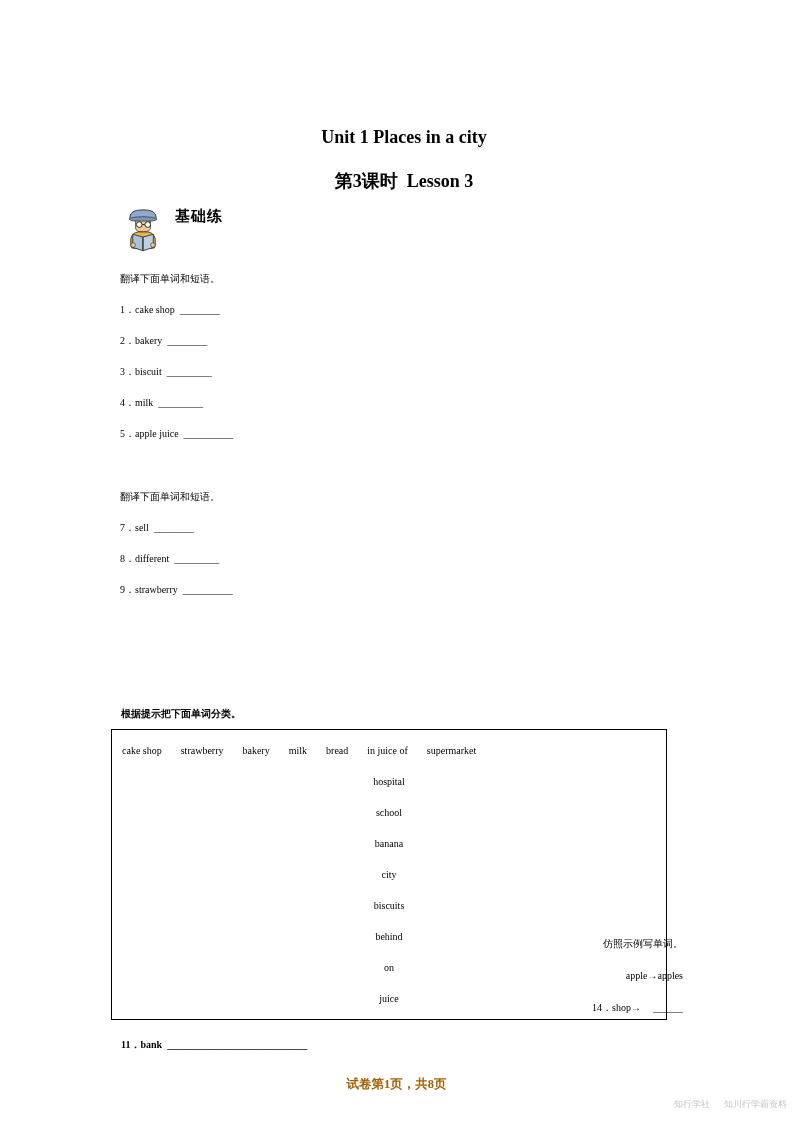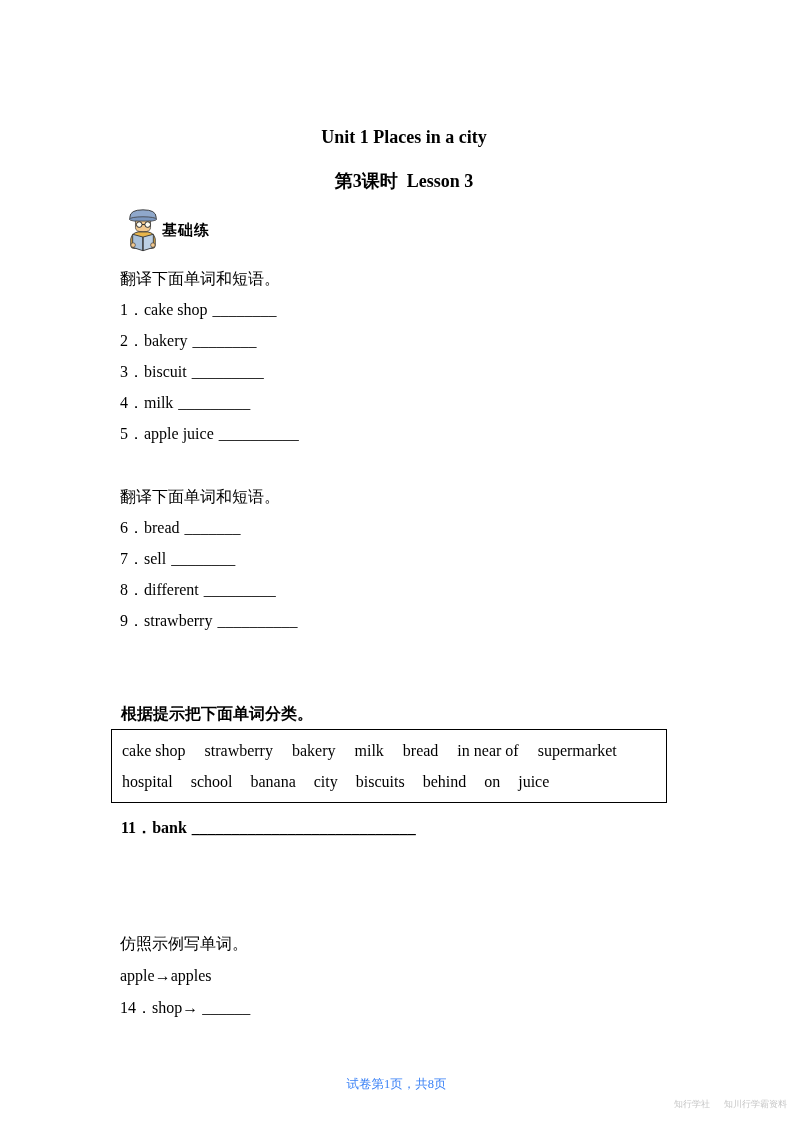--- a/index.html
+++ b/index.html
@@ -6,43 +6,43 @@
   .page {
     position:relative; width:793px; height:1122px; background:#ffffff;
     font-family:"Liberation Serif","DejaVu Serif",serif; color:#000;
     overflow:hidden;
   }
   .title { position:absolute; left:0; right:0; text-align:center;
     font-weight:bold; font-size:18px; white-space:pre;padding-left:15px; }
   .title1 { top:127px; }
   .title2 { top:169px; }
 
-  .badge { position:absolute; left:124px; top:207px; display:flex; align-items:center; }
+  .badge { position:absolute; left:124px; top:207px; display:flex; align-items:flex-start; gap:13px; }
   .badge svg { display:block; }
   .badge-label { font-weight:bold; font-size:15px; letter-spacing:1px; }
 
-  .sec { position:absolute; left:120px; right:110px; font-size:16px; }
+  .sec { position:absolute; left:120px; right:110px; font-size:10px; }
   .sec .line { height:31px; line-height:31px; white-space:pre; }
   .sec1 { top:263px; }
   .sec2 { top:481px; }
   .sec3 { top:698px; left:111px; }
   .sec3 .instruction, .sec3 .item { padding-left:10px;font-weight:bold; }
-  .sec4 { top:928px; }
+  .sec4 { top:928px;text-align:right; }
   .sec4 .line { height:32px; line-height:32px; }
   .blank { margin-left:5px; letter-spacing:0; }
-  .sec4 .blank { margin-left:4px; }
+  .sec4 .blank { margin-left:12px; }
 
   .box { border:1.5px solid #000; width:534px; padding:5px 10px; margin:0; }
   .box-row { display:flex; align-items:center; line-height:31px; white-space:nowrap; }
   .box-row.r1 { column-gap:19px; }
-  .box-row.r2 { column-gap:18px; }
+  .box-row.r2 { column-gap:18px;flex-direction:column; }
   .sec3 .items { margin-top:9px; }
 
   .footer { position:absolute; left:0; right:0; top:1076px; text-align:center;
-    font-size:12.5px; color:#3b82f6; }
+    font-size:12.5px; color:#a16207;font-weight:bold; }
 
   .watermark { position:absolute; right:6px; bottom:11px; display:flex; gap:14px;
     font-size:9px; color:#c6c6c6; font-family:"Liberation Sans","DejaVu Sans",sans-serif; }
 </style>
 </head>
 <body>
 
 <div class="page">
 
   <div class="title title1">Unit 1 Places in a city</div>
@@ -81,42 +81,41 @@
         <div class="line item"><span>4．</span><span>milk</span><span class="blank">_________</span></div>
 
         <div class="line item"><span>5．</span><span>apple juice</span><span class="blank">__________</span></div>
       </div>
   </div>
 
   <div class="sec sec2">
     <div class="line instruction">翻译下面单词和短语。</div>
     <div class="items">
 
-        <div class="line item"><span>6．</span><span>bread</span><span class="blank">_______</span></div>
 
         <div class="line item"><span>7．</span><span>sell</span><span class="blank">________</span></div>
 
         <div class="line item"><span>8．</span><span>different</span><span class="blank">_________</span></div>
 
         <div class="line item"><span>9．</span><span>strawberry</span><span class="blank">__________</span></div>
 
       </div>
   </div>
 
   <div class="sec sec3">
     <div class="line instruction">根据提示把下面单词分类。</div>
     <div class="box">
       <div class="box-row r1">
 
       <span class="bank-word">cake shop</span>
           <span class="bank-word">strawberry</span>
           <span class="bank-word">bakery</span>
           <span class="bank-word">milk</span>
           <span class="bank-word">bread</span>
-          <span class="bank-word">in near of</span>
+          <span class="bank-word">in juice of</span>
           <span class="bank-word">supermarket</span>
         </div>
       <div class="box-row r2">
 
       <span class="bank-word">hospital</span>
           <span class="bank-word">school</span>
           <span class="bank-word">banana</span>
           <span class="bank-word">city</span>
           <span class="bank-word">biscuits</span>
           <span class="bank-word">behind</span>

